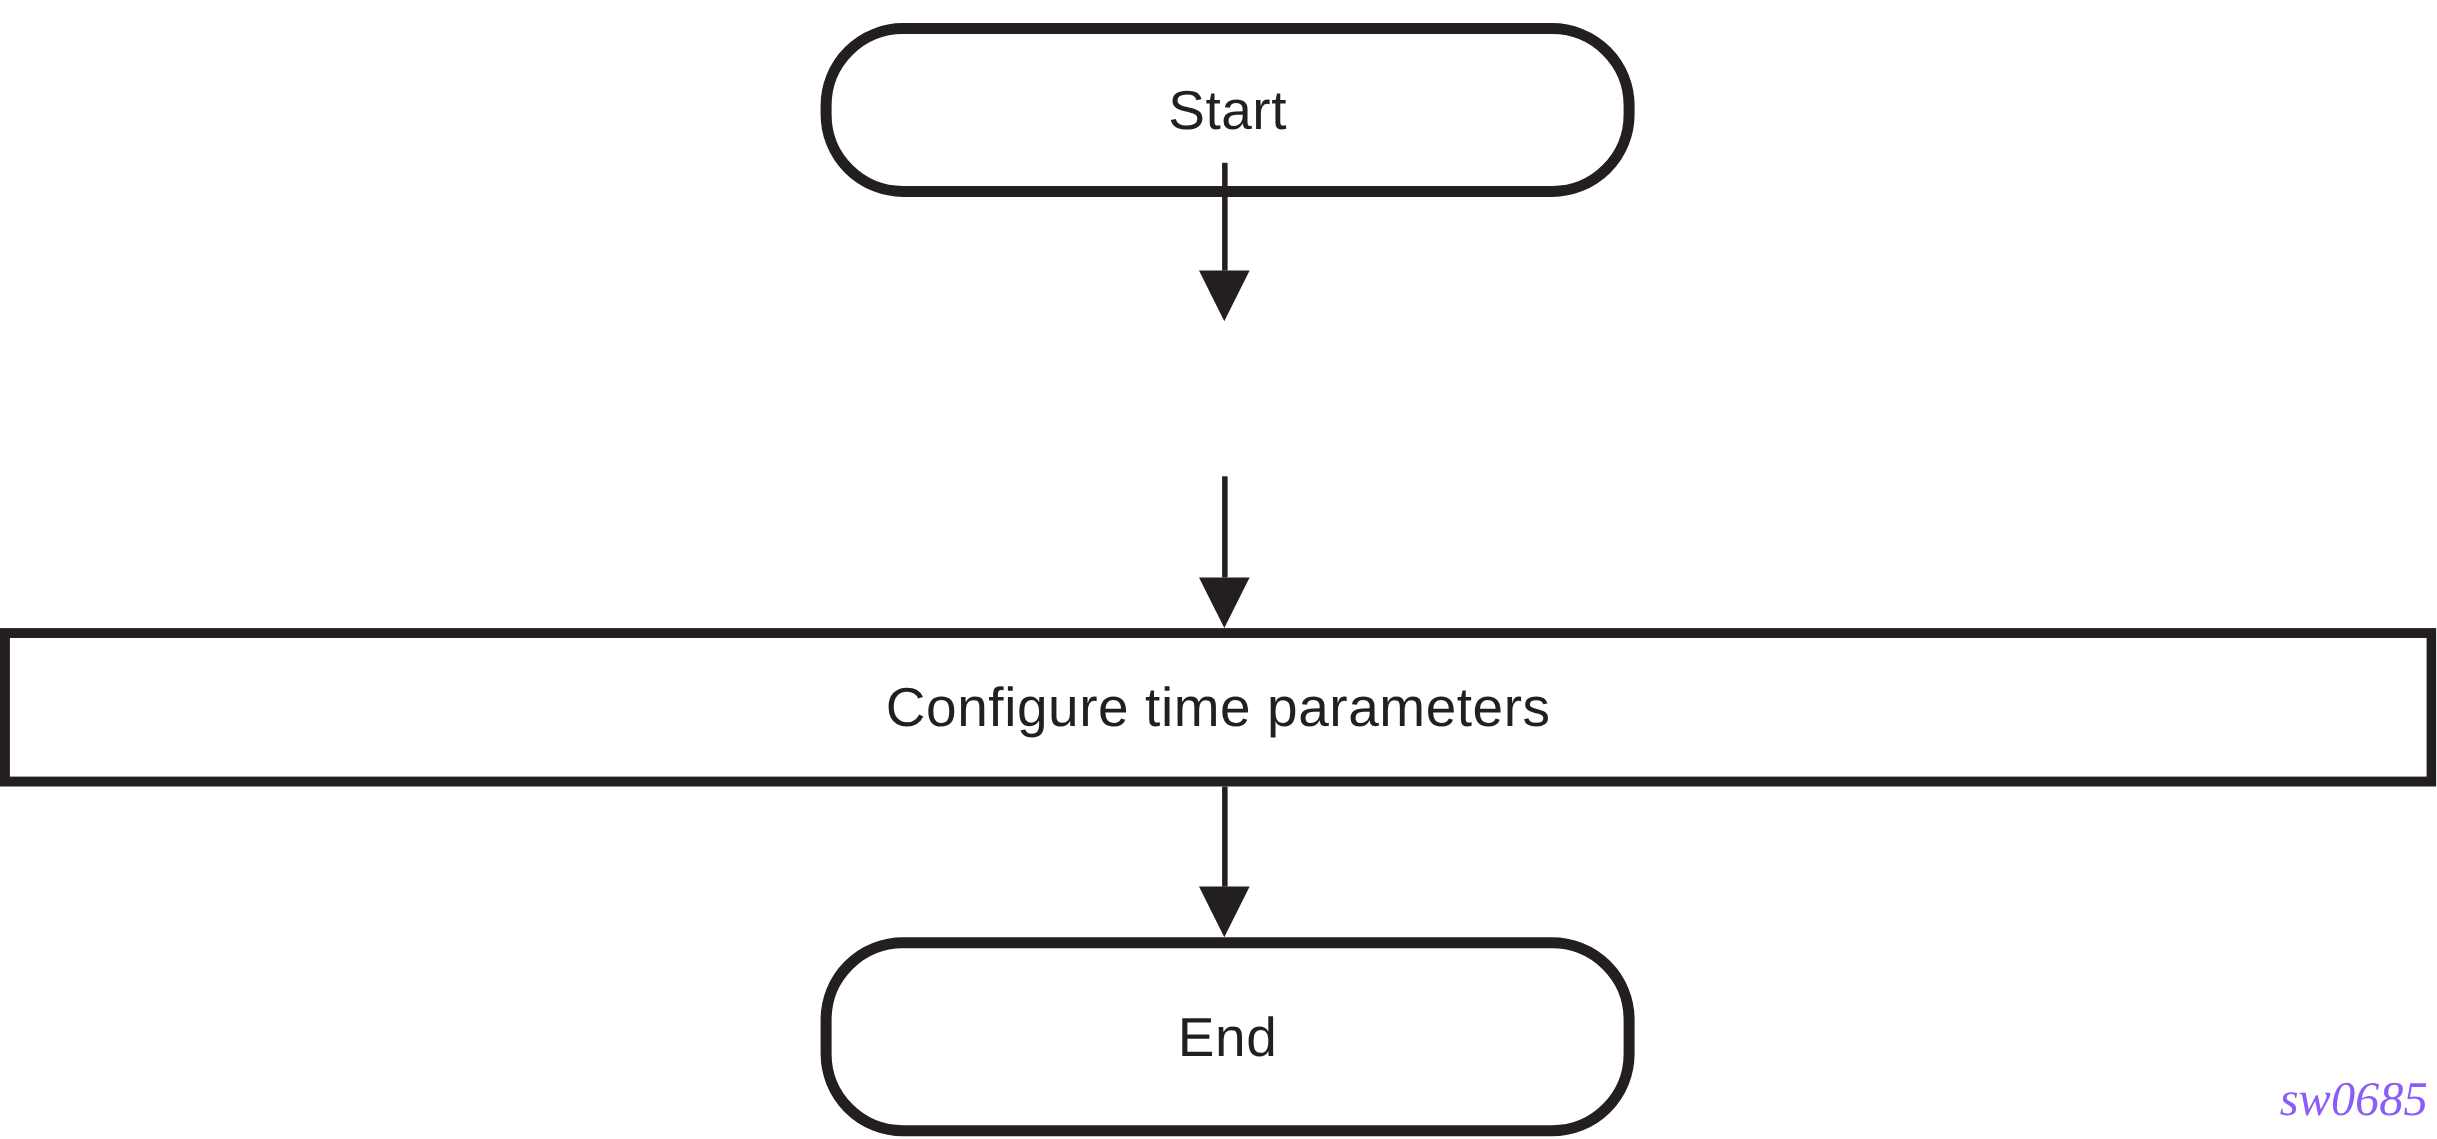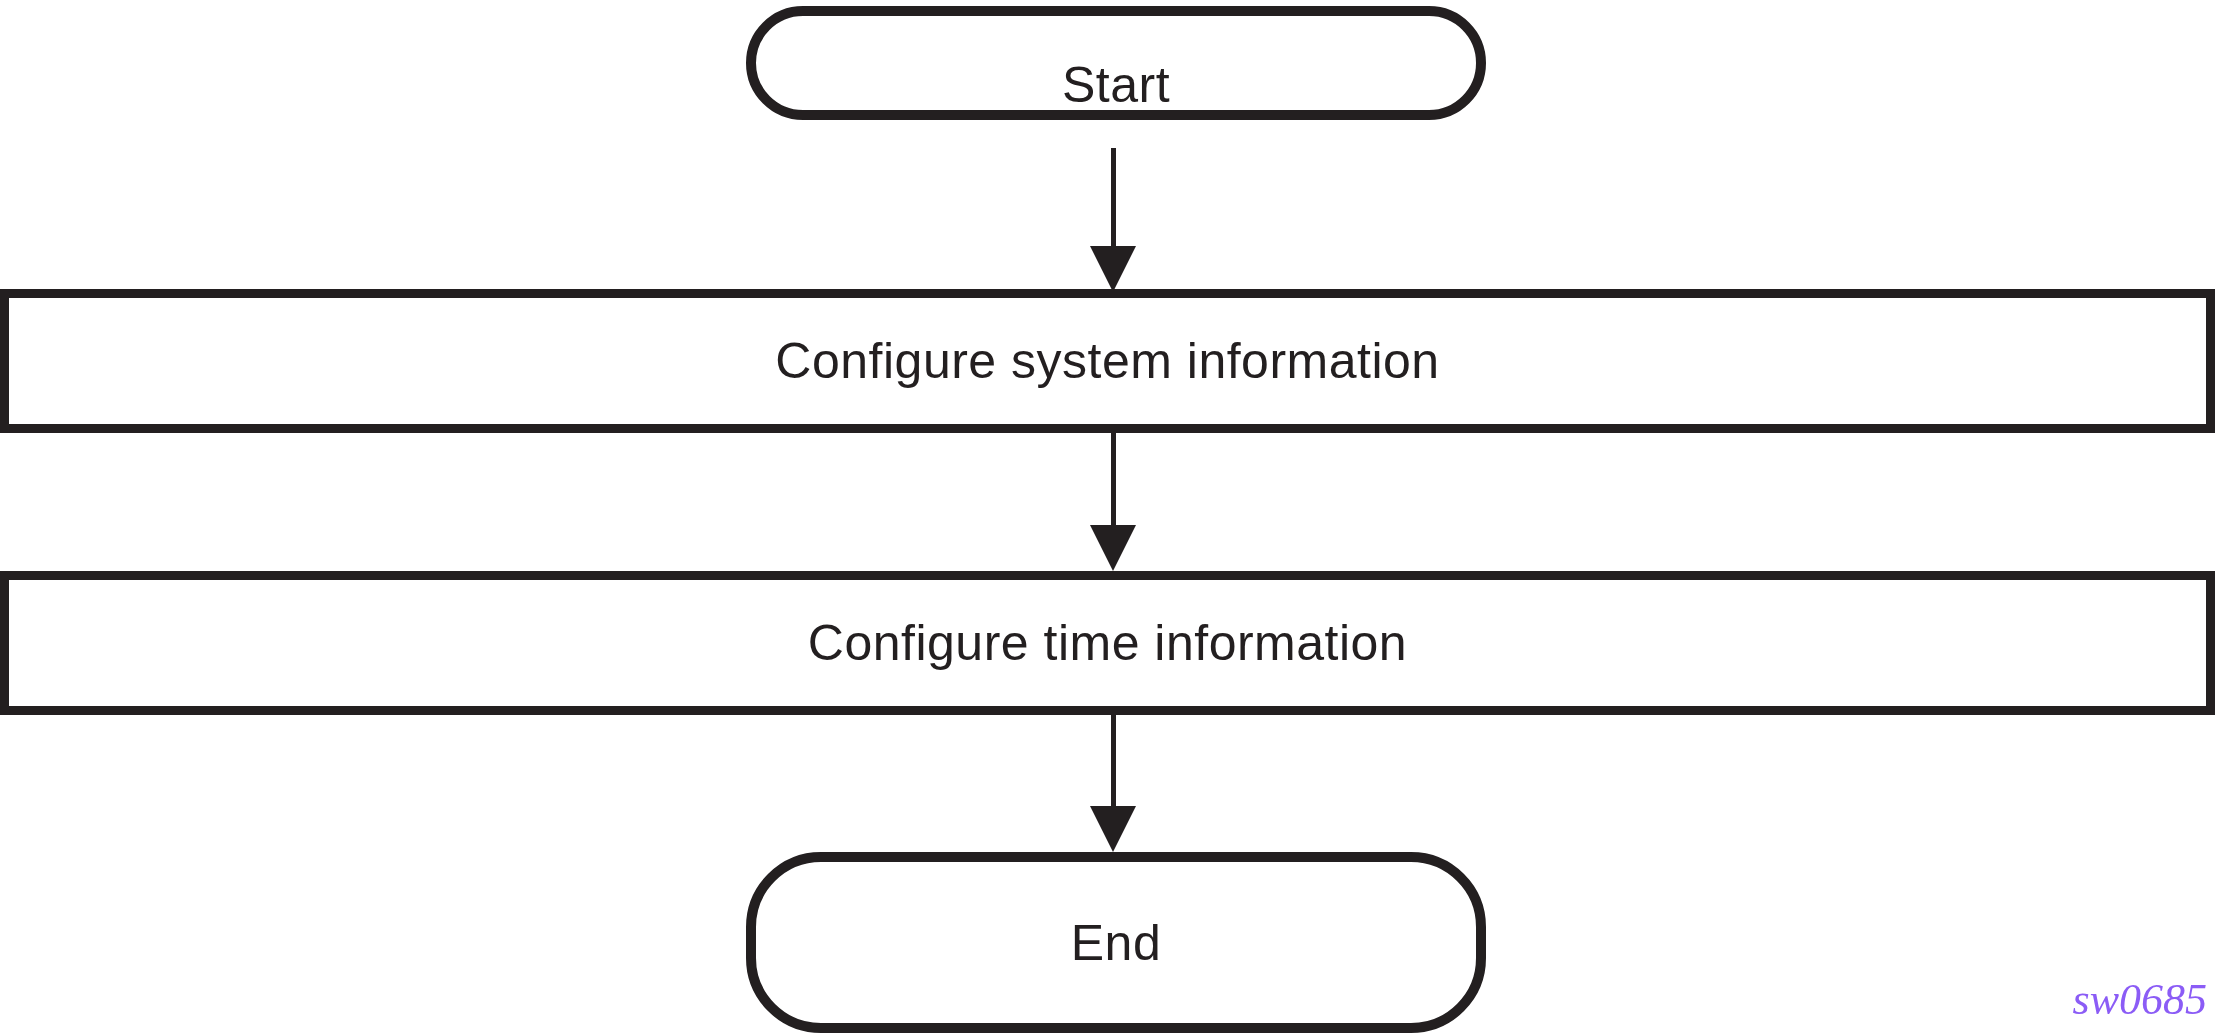--- a/index.html
+++ b/index.html
@@ -23,21 +23,21 @@
     border: 9px solid #231f20;
     background: #ffffff;
     display: flex;
     align-items: center;
     justify-content: center;
     font-size: 50px;
     line-height: 1;
     letter-spacing: 0.5px;
   }
   .terminator { border-radius: 75px; border-width: 10px; }
-  .node-start { left: 746px; top: 6px;   width: 740px;  height: 114px; align-items: flex-end; }
+  .node-start { left: 746px; top: 21px;   width: 740px;  height: 158px; }
   .node-end   { left: 746px; top: 852px; width: 740px;  height: 181px; }
   .process    { left: 0;     width: 2215px; height: 144px; }
   .node-step1 { top: 289px; }
   .node-step2 { top: 571px; }
 
   
   .arrow-line {
     position: absolute;
     left: 1111px;
     width: 5px;
@@ -78,31 +78,28 @@
 
   <div class="node terminator node-start">
     <span>Start</span>
   </div>
 
   <div class="arrow arrow1">
     <div class="arrow-line"></div>
     <div class="arrow-head"></div>
   </div>
 
-  <div class="node process node-step1">
-    <span>Configure system information</span>
-  </div>
 
   <div class="arrow arrow2">
     <div class="arrow-line"></div>
     <div class="arrow-head"></div>
   </div>
 
   <div class="node process node-step2">
-    <span>Configure time information</span>
+    <span>Configure time parameters</span>
   </div>
 
   <div class="arrow arrow3">
     <div class="arrow-line"></div>
     <div class="arrow-head"></div>
   </div>
 
   <div class="node terminator node-end">
     <span>End</span>
   </div>

